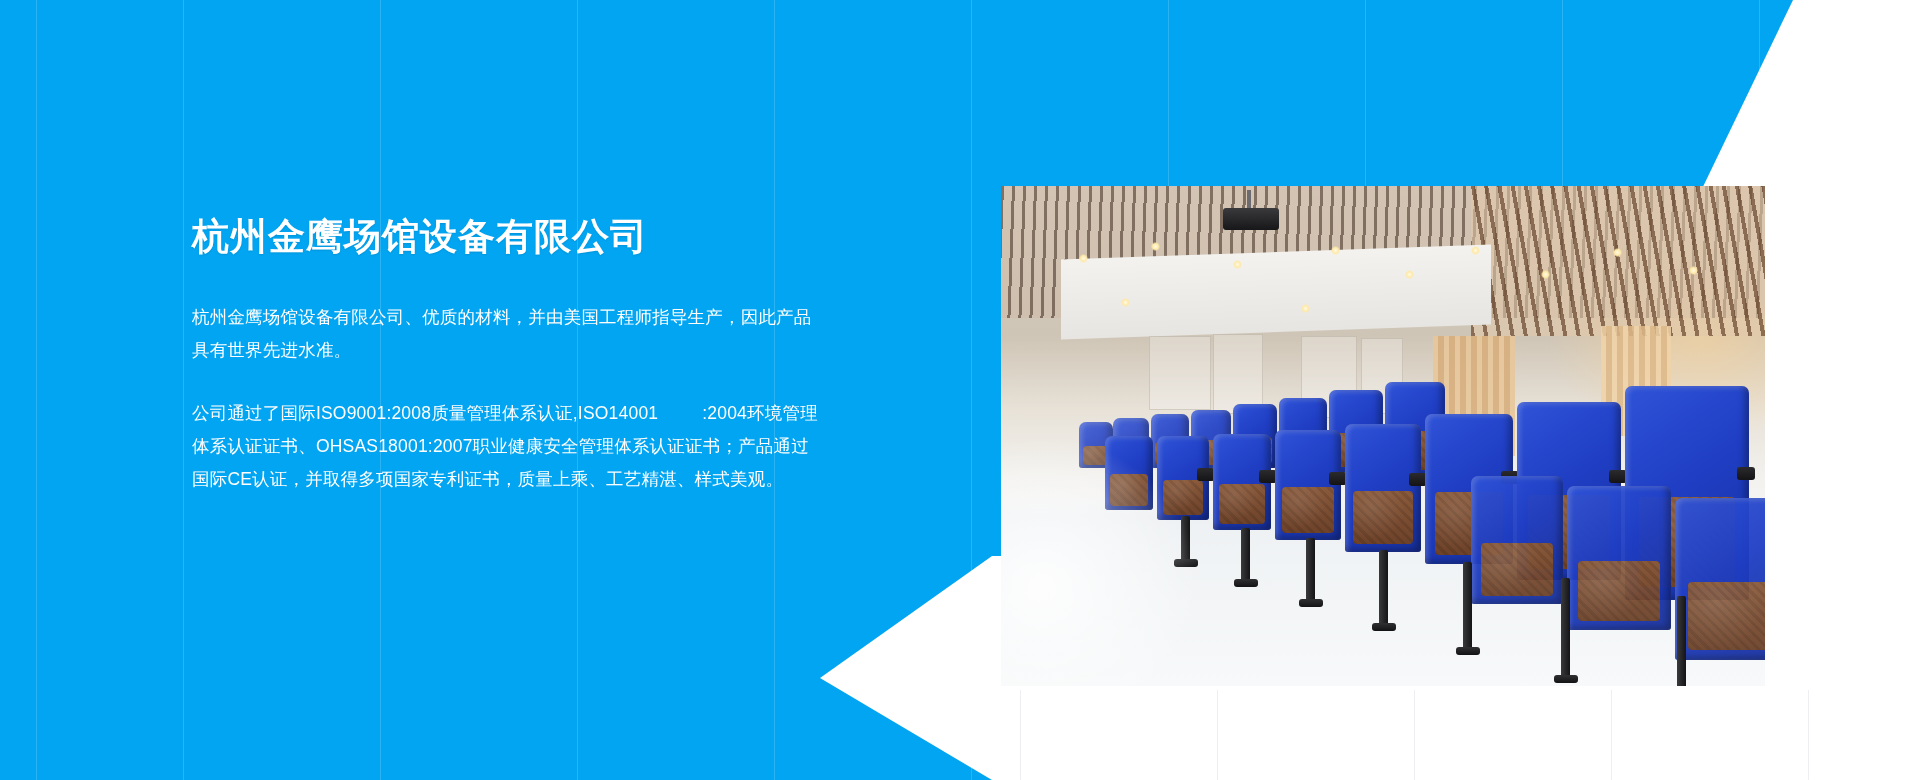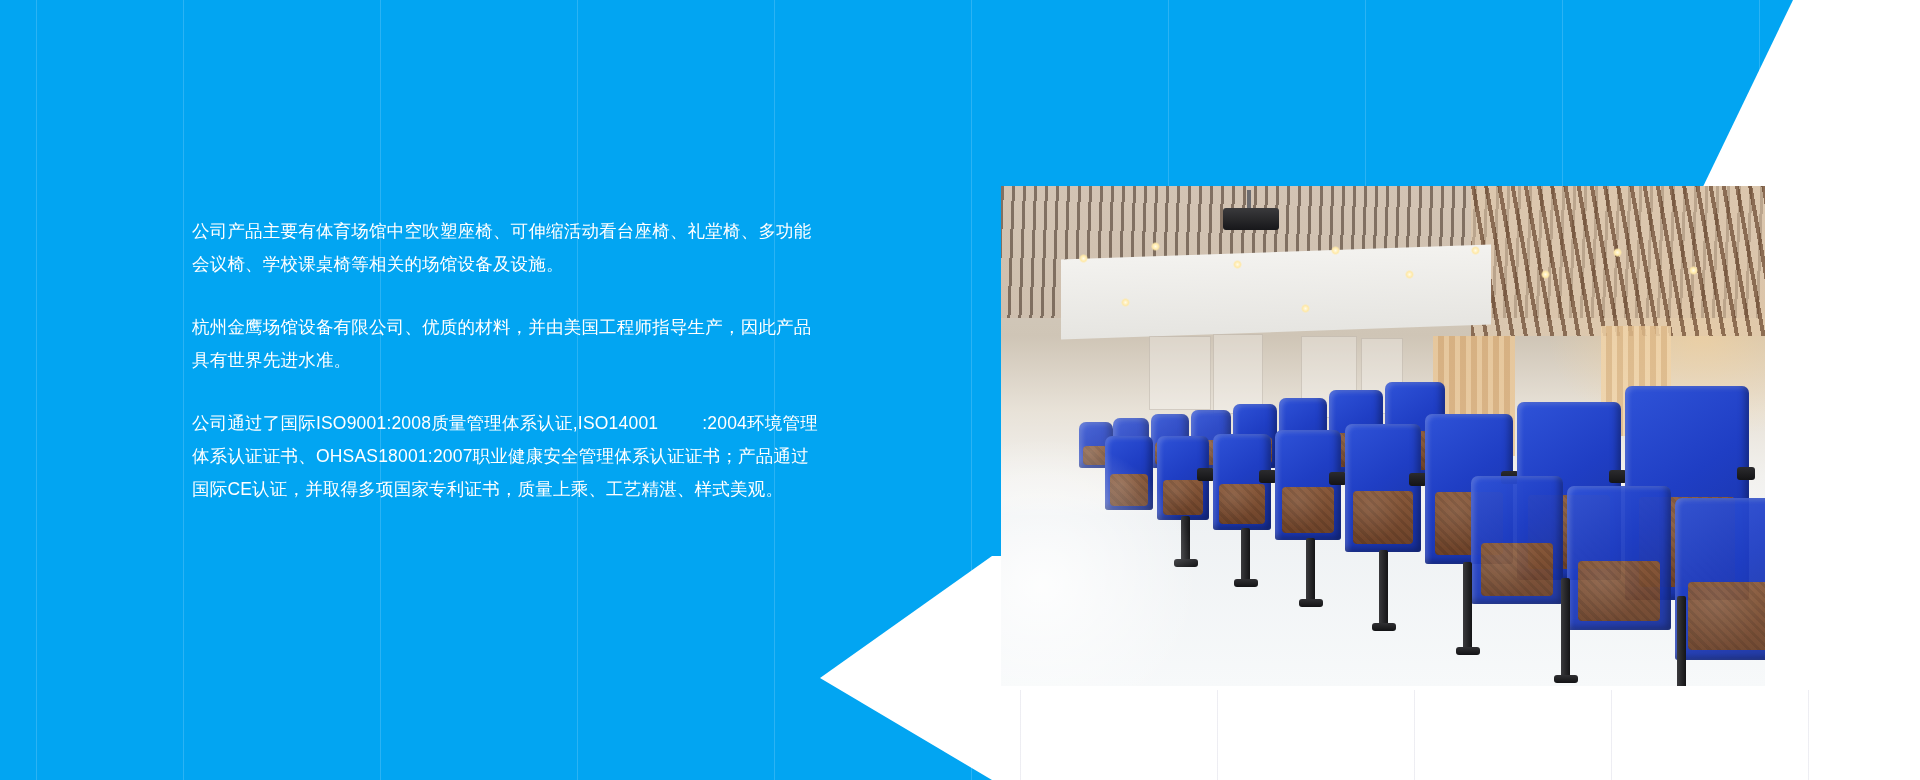--- a/index.html
+++ b/index.html
@@ -166,22 +166,22 @@
 <body>
 
 <div id="stage">
 
   <div class="blue-panel"></div>
   <div class="grid"></div>
   <div class="white-chevron"></div>
   <div class="grid-white"></div>
 
   <div class="text-col">
-
-    <p class="para">公司产品主要有体育场馆中空吹塑座椅、可伸缩活动看台座椅、礼堂椅、多功能会议椅、学校课桌椅等相关的场馆设备及设施。</p>
+    <h1 class="company-title">杭州金鹰场馆设备有限公司</h1>
+
 
     <p class="para">杭州金鹰场馆设备有限公司、优质的材料，并由美国工程师指导生产，因此产品具有世界先进水准。</p>
 
     <p class="para"><span>公司通过了国际ISO9001:2008质量管理体系认证,ISO14001</span><span class="gap"></span><span>:2004环境管理体系认证证书、OHSAS18001:2007职业健康安全管理体系认证证书；产品通过国际CE认证，并取得多项国家专利证书，质量上乘、工艺精湛、样式美观。</span></p>
   </div>
 
   <div class="photo-frame">
     <div class="photo">
 
       <div class="ceiling"></div>

